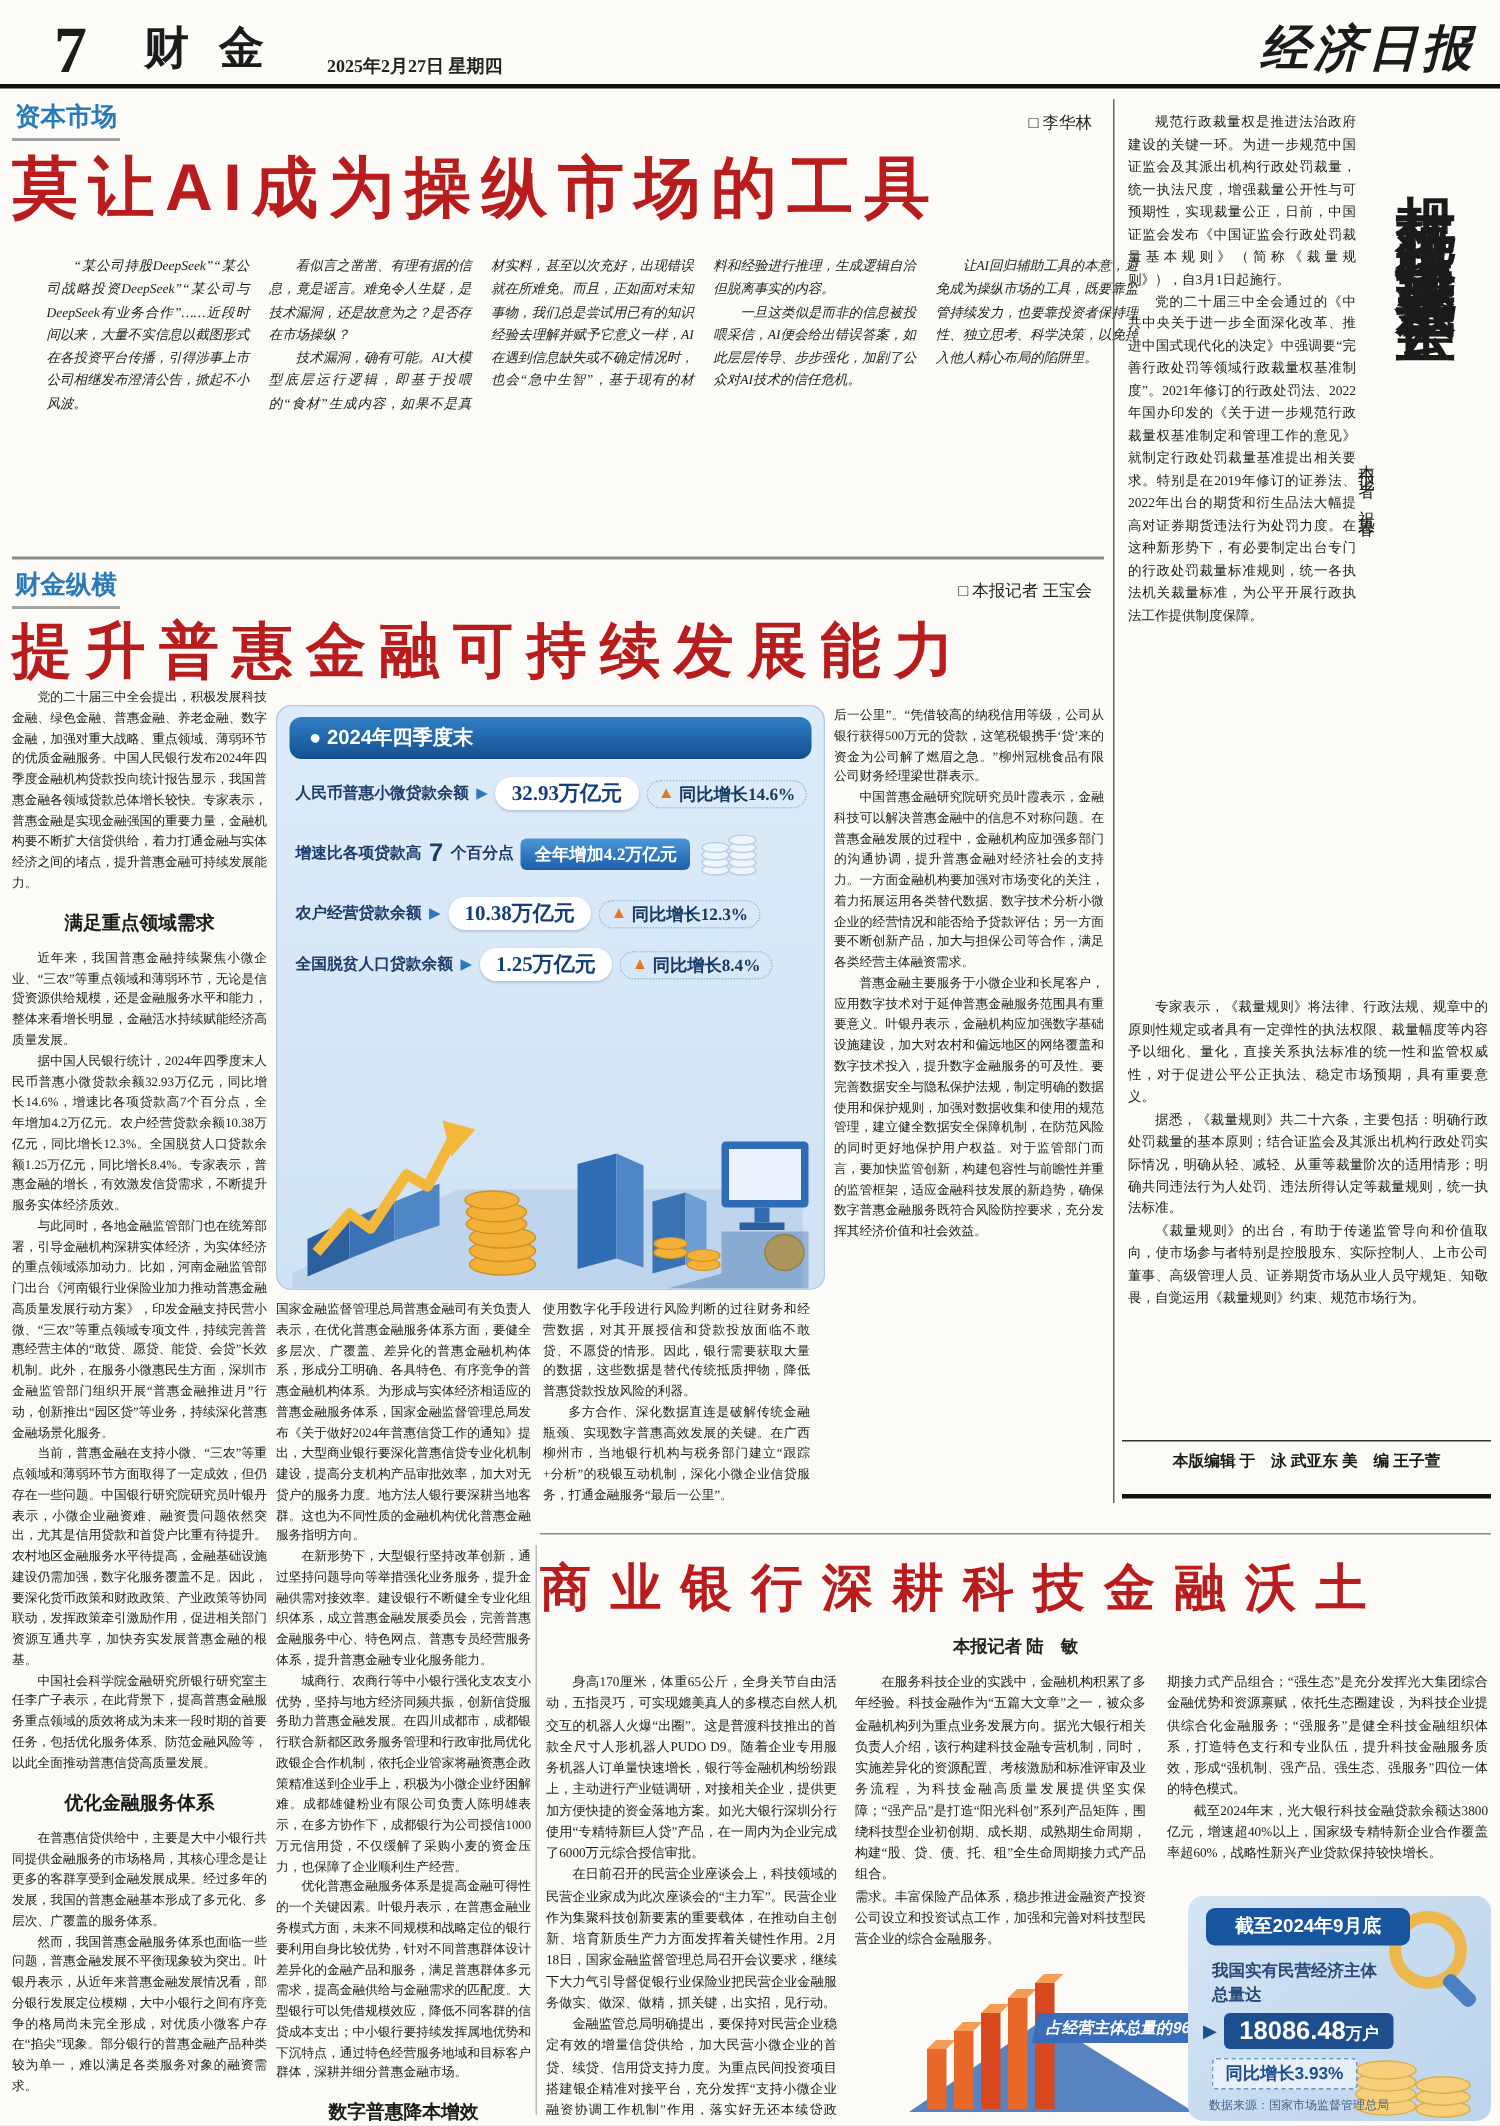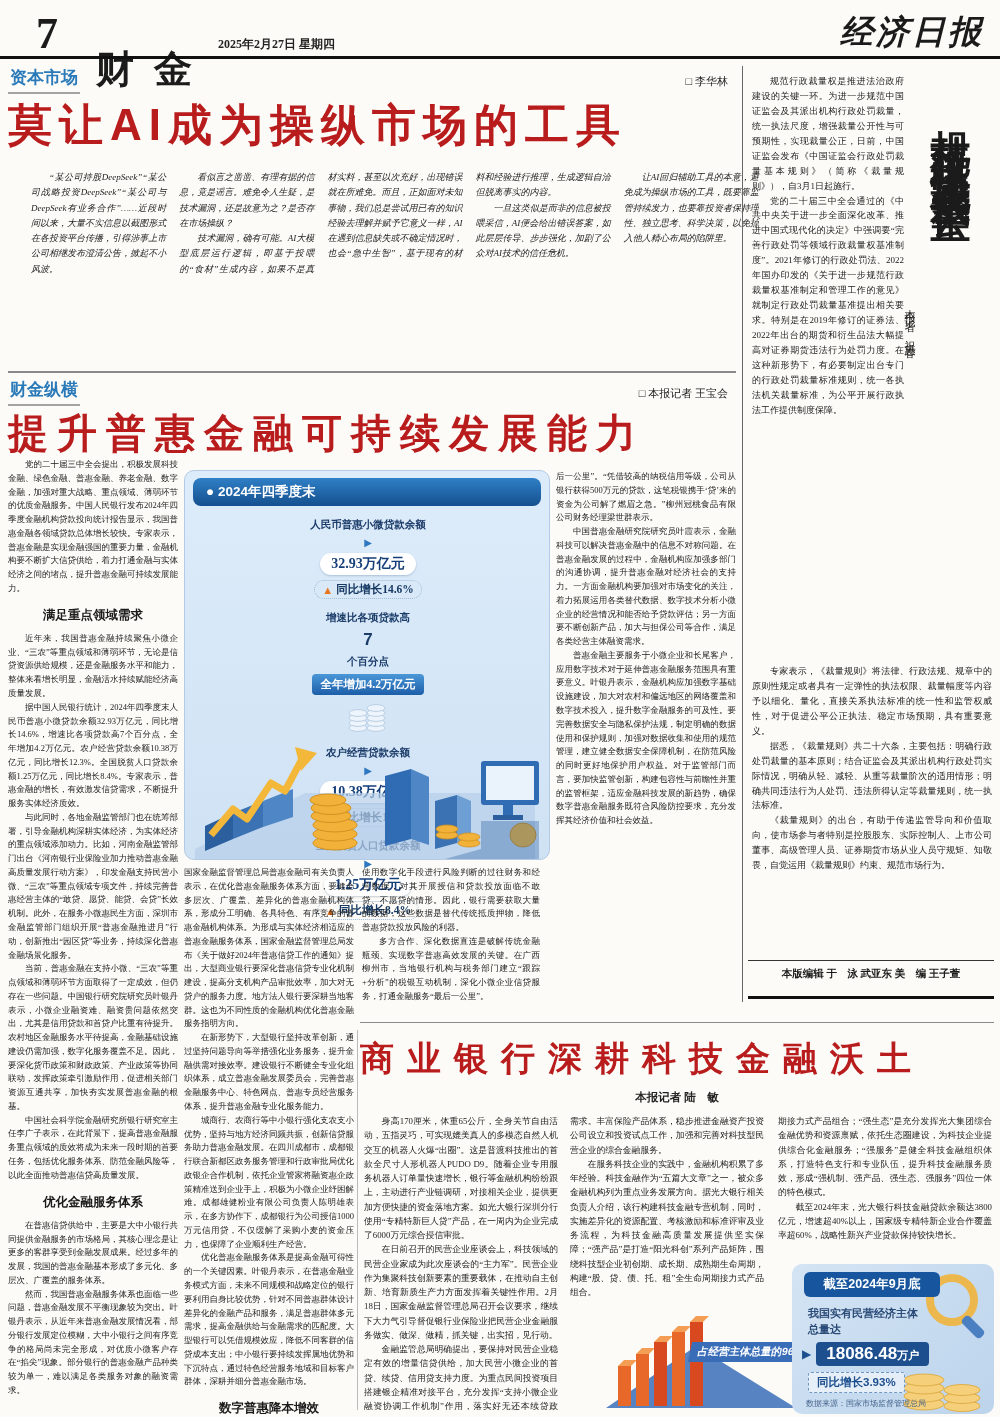--- a/index.html
+++ b/index.html
@@ -1,21 +1,21 @@
 <!DOCTYPE html>
 <html><head>
 <meta charset="utf-8">
 <style>
   html,body{margin:0;padding:0;background:#e8e6e0;}
   #page{position:relative;width:1000px;height:1417px;margin:0 auto;background:#fcfbf7;
         font-family:"Liberation Serif","DejaVu Serif",serif;color:#1b1b1b;overflow:hidden;}
   .abs{position:absolute;}
   
   .pagenum{font-size:44px;font-weight:bold;font-family:"Liberation Serif",serif;}
-  .secname{font-size:38px;font-weight:bold;letter-spacing:20px;font-family:"Liberation Sans",sans-serif;margin-top:32px;}
+  .secname{font-size:30px;font-weight:bold;letter-spacing:20px;font-family:"Liberation Sans",sans-serif;}
   .pdate{font-size:12px;font-weight:bold;color:#222;}
   .masthead{font-size:33px;font-weight:bold;font-style:italic;font-family:"DejaVu Serif",serif;letter-spacing:3px;}
   .toprule{background:#111;}
   
   .tag{display:inline-block;font-size:17px;font-weight:bold;color:#2a7ab9;
        border-bottom:2px solid #a3a3a3;padding:0 2px 3px 2px;font-family:"Liberation Sans",sans-serif;}
   .byline{font-size:11px;color:#222;}
   .h-big{font-weight:bold;font-family:"Liberation Sans","DejaVu Sans",sans-serif;color:#b91c1c;}
   .bodycol{font-size:8.5px;line-height:1.62;text-align:justify;overflow:hidden;}
   .bodycol p{margin:0;text-indent:2em;}
@@ -31,21 +31,21 @@
   .v-byline{writing-mode:vertical-rl;font-size:11px;letter-spacing:4px;color:#222;}
   .side-col{font-size:9px;line-height:1.66;text-align:justify;overflow:hidden;}
   .side-col p{margin:0;text-indent:2em;}
   .editors{font-size:10.5px;font-weight:bold;text-align:center;border-top:1px solid #333;padding-top:6px;}
   .thickbar{background:#111;}
   
   .info{background:linear-gradient(#ddecfa,#cfe2f4);border:1px solid #b3cbe4;border-radius:10px;}
   .info-hd{margin:7px 8px 0 8px;height:28px;border-radius:8px;background:linear-gradient(#2f7fc6,#15508f);
            color:#fff;font-weight:bold;font-size:13.5px;line-height:28px;padding-left:13px;
            font-family:Liberation Sans, sans-serif;}
-  .irow{display:flex;align-items:center;gap:5px;margin:12px 10px 0 12px;flex-direction:column;}
+  .irow{display:flex;align-items:center;gap:5px;margin:12px 10px 0 12px;}
   .lab{font-size:10.5px;font-weight:bold;color:#1c3c6a;font-family:"Liberation Sans",sans-serif;white-space:nowrap;}
   .tri{color:#2d77c0;font-size:10px;}
   .pillw{background:#fff;border-radius:11px;padding:2px 11px;font-size:14px;font-weight:bold;color:#153f7a;
          box-shadow:0 1px 2px rgba(30,70,120,.25);white-space:nowrap;}
   .grow{display:flex;align-items:center;gap:3px;font-size:11.5px;font-weight:bold;color:#173a63;
         border:1px dotted #9db9d8;border-radius:12px;padding:1px 7px;white-space:nowrap;}
   .up{color:#e8761f;font-size:11px;}
   .big7{font-size:17px;}
   .pillb{background:linear-gradient(#4a97d8,#1c5ea8);color:#fff;border-radius:4px;padding:3px 9px;
          font-size:11.5px;font-weight:bold;white-space:nowrap;}
@@ -240,22 +240,22 @@
 
   <div class="h-big abs" style="left:360px;top:1036px;width:634px;font-size:34px;letter-spacing:13px;">商业银行深耕科技金融沃土</div>
   <div class="abs byline" style="left:360px;top:1090px;width:634px;text-align:center;font-size:11.5px;font-weight:bold;">本报记者 陆　敏</div>
 
   <div class="bodycol abs" style="left:364px;top:1114px;width:194px;height:296px;font-size:8.8px;">
     <p>身高170厘米，体重65公斤，全身关节自由活动，五指灵巧，可实现媲美真人的多模态自然人机交互的机器人火爆“出圈”。这是普渡科技推出的首款全尺寸人形机器人PUDO D9。随着企业专用服务机器人订单量快速增长，银行等金融机构纷纷跟上，主动进行产业链调研，对接相关企业，提供更加方便快捷的资金落地方案。如光大银行深圳分行使用“专精特新巨人贷”产品，在一周内为企业完成了6000万元综合授信审批。</p>
     <p>在日前召开的民营企业座谈会上，科技领域的民营企业家成为此次座谈会的“主力军”。民营企业作为集聚科技创新要素的重要载体，在推动自主创新、培育新质生产力方面发挥着关键性作用。2月18日，国家金融监督管理总局召开会议要求，继续下大力气引导督促银行业保险业把民营企业金融服务做实、做深、做精，抓关键，出实招，见行动。</p>
     <p>金融监管总局明确提出，要保持对民营企业稳定有效的增量信贷供给，加大民营小微企业的首贷、续贷、信用贷支持力度。为重点民间投资项目搭建银企精准对接平台，充分发挥“支持小微企业融资协调工作机制”作用，落实好无还本续贷政策，加强科技赋能普惠金融，切实提高民营企业融资满足度。用好“白名单”机制，打好房地产各项融资工具的“组合拳”，满足包括民营房企在内的各类房地产企业不同环节、不同阶段的合理融资需求。</p>
   </div>
   <div class="bodycol abs" style="left:570px;top:1114px;width:194px;height:208px;font-size:8.8px;">
+    <p>在服务科技企业的实践中，金融机构积累了多年经验。科技金融作为“五篇大文章”之一，被众多金融机构列为重点业务发展方向。据光大银行相关负责人介绍，该行构建科技金融专营机制，同时，实施差异化的资源配置、考核激励和标准评审及业务流程，为科技金融高质量发展提供坚实保障；“强产品”是打造“阳光科创”系列产品矩阵，围绕科技型企业初创期、成长期、成熟期生命周期，构建“股、贷、债、托、租”全生命周期接力式产品组合。</p>
     <p style="text-indent:0;">需求。丰富保险产品体系，稳步推进金融资产投资公司设立和投资试点工作，加强和完善对科技型民营企业的综合金融服务。</p>
-    <p>在服务科技企业的实践中，金融机构积累了多年经验。科技金融作为“五篇大文章”之一，被众多金融机构列为重点业务发展方向。据光大银行相关负责人介绍，该行构建科技金融专营机制，同时，实施差异化的资源配置、考核激励和标准评审及业务流程，为科技金融高质量发展提供坚实保障；“强产品”是打造“阳光科创”系列产品矩阵，围绕科技型企业初创期、成长期、成熟期生命周期，构建“股、贷、债、托、租”全生命周期接力式产品组合。</p>
   </div>
   <div class="bodycol abs" style="left:778px;top:1114px;width:214px;height:148px;font-size:8.8px;">
     <p style="text-indent:0;">期接力式产品组合；“强生态”是充分发挥光大集团综合金融优势和资源禀赋，依托生态圈建设，为科技企业提供综合化金融服务；“强服务”是健全科技金融组织体系，打造特色支行和专业队伍，提升科技金融服务质效，形成“强机制、强产品、强生态、强服务”四位一体的特色模式。</p>
     <p>截至2024年末，光大银行科技金融贷款余额达3800亿元，增速超40%以上，国家级专精特新企业合作覆盖率超60%，战略性新兴产业贷款保持较快增长。</p>
   </div>
 
   <div class="abs" style="left:596px;top:1264px;width:398px;height:150px;">
     <svg class="abs" style="left:0;top:24px;" width="210" height="126" viewBox="0 0 210 126">
       <polygon points="10,120 100,58 200,120" fill="#3a6db8" opacity="0.85"></polygon>
       <g>

